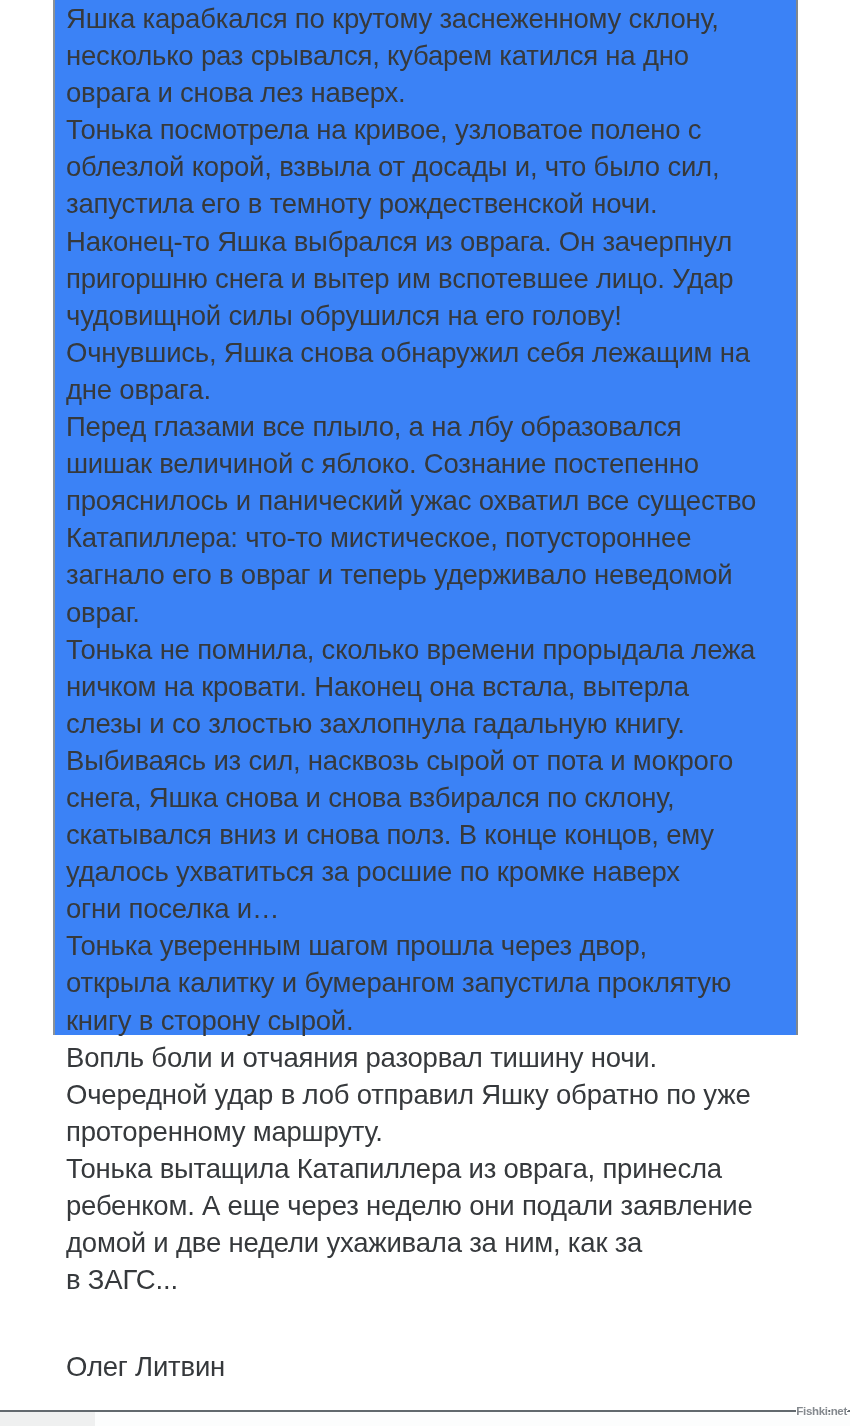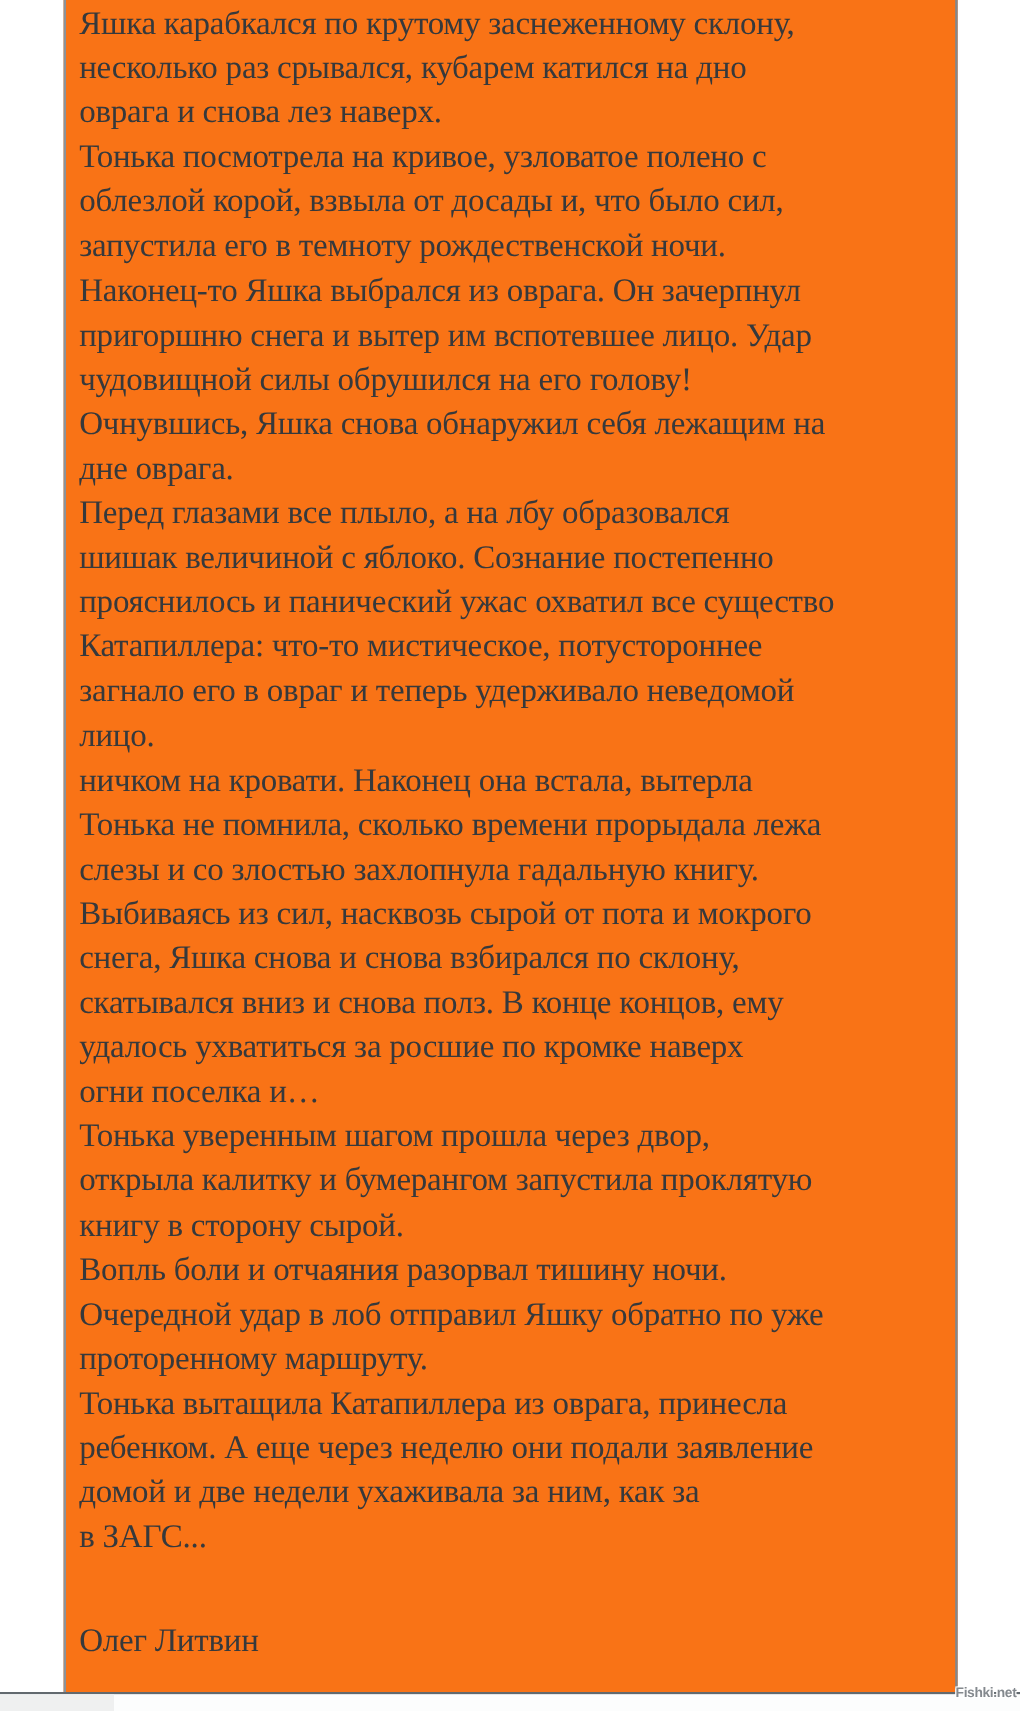--- a/index.html
+++ b/index.html
@@ -10,25 +10,24 @@
     height: 1426px;
     background: #ffffff;
     font-family: "Liberation Sans", "DejaVu Sans", sans-serif;
     overflow: hidden;
   }
   .story-panel {
     position: absolute;
     left: 53px;
     top: 0;
     width: 745px;
-    height: 1411px;
-    background: #f97316;
+    height: 1035px;
+    background: #3b82f6;
     border-left: 2px solid #8b9298;
     border-right: 2px solid #80878d;
-    font-family: Liberation Serif, serif;
   }
   .story-text {
     padding: 0 10px 0 11px;
     color: #36393c;
     font-size: 27.5px;
     letter-spacing: -0.2px;
     line-height: 37.1px;
     white-space: nowrap;
   }
   .text-line {
@@ -90,23 +89,23 @@
         <div class="text-line">Наконец-то Яшка выбрался из оврага. Он зачерпнул</div>
         <div class="text-line">пригоршню снега и вытер им вспотевшее лицо. Удар</div>
         <div class="text-line">чудовищной силы обрушился на его голову!</div>
         <div class="text-line">Очнувшись, Яшка снова обнаружил себя лежащим на</div>
         <div class="text-line">дне оврага.</div>
         <div class="text-line">Перед глазами все плыло, а на лбу образовался</div>
         <div class="text-line">шишак величиной с яблоко. Сознание постепенно</div>
         <div class="text-line">прояснилось и панический ужас охватил все существо</div>
         <div class="text-line">Катапиллера: что-то мистическое, потустороннее</div>
         <div class="text-line">загнало его в овраг и теперь удерживало неведомой</div>
-        <div class="text-line">лицо.</div>
+        <div class="text-line">овраг.</div>
+        <div class="text-line">Тонька не помнила, сколько времени прорыдала лежа</div>
         <div class="text-line">ничком на кровати. Наконец она встала, вытерла</div>
-        <div class="text-line">Тонька не помнила, сколько времени прорыдала лежа</div>
         <div class="text-line">слезы и со злостью захлопнула гадальную книгу.</div>
         <div class="text-line">Выбиваясь из сил, насквозь сырой от пота и мокрого</div>
         <div class="text-line">снега, Яшка снова и снова взбирался по склону,</div>
         <div class="text-line">скатывался вниз и снова полз. В конце концов, ему</div>
         <div class="text-line">удалось ухватиться за росшие по кромке наверх</div>
         <div class="text-line">огни поселка и…</div>
         <div class="text-line">Тонька уверенным шагом прошла через двор,</div>
         <div class="text-line">открыла калитку и бумерангом запустила проклятую</div>
         <div class="text-line">книгу в сторону сырой.</div>
         <div class="text-line">Вопль боли и отчаяния разорвал тишину ночи.</div>

